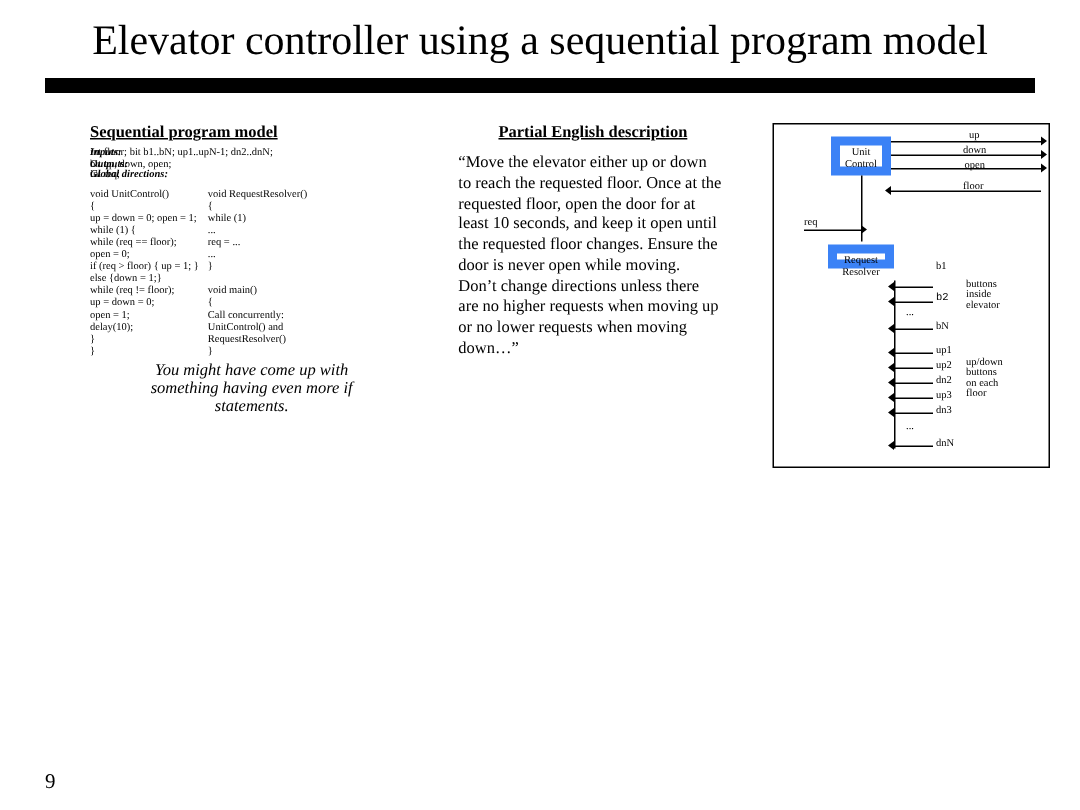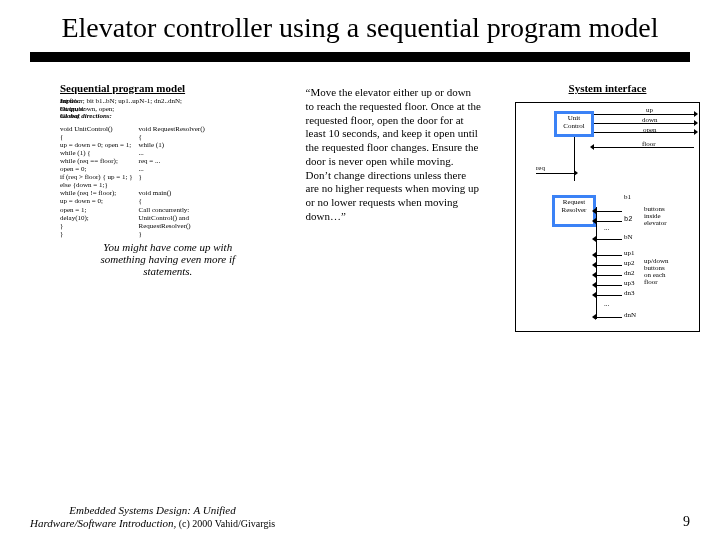--- a/index.html
+++ b/index.html
@@ -91,21 +91,21 @@
   }
   .diagram {
     position: relative;
     width: 185px;
     height: 230px;
     border: 1px solid #000;
     font-size: 7px;
   }
   .box {
     position: absolute;
-    border: 3px solid #3b82f6;
+    border: 6px solid #3b82f6;
     background: #fff;
     text-align: center;
     font-size: 7px;
     line-height: 1.1;
     padding: 1px 2px;
   }
   .lbl {
     position: absolute;
     font-size: 7px;
     line-height: 1.0;
@@ -202,32 +202,32 @@
   Call concurrently:
     UnitControl() and
     RequestResolver()
 }</div>
     </div>
 
     <div class="note">You might have come up with something having even more if statements.</div>
   </div>
 
   <div class="col-mid">
+    <div class="section-heading center">Partial English description</div>
     <div class="english-text">“Move the elevator either up or down to reach the requested floor. Once at the requested floor, open the door for at least 10 seconds, and keep it open until the requested floor changes. Ensure the door is never open while moving. Don’t change directions unless there are no higher requests when moving up or no lower requests when moving down…”</div>
   </div>
 
   <div class="col-right">
-    <div class="sys-heading">System interface</div>
 
     <div class="diagram">
 
       <div class="box" style="left: 38px; top: 8px; width: 40px; height: 26px; white-space: pre-line;">Unit
 Control</div>
 
-      <div class="box" style="left: 36px; top: 92px; width: 44px; height: 32px; white-space: pre-line;">Request
+      <div class="box" style="left: 36px; top: 80px; width: 44px; height: 16px; white-space: pre-line;">Request
 Resolver</div>
 
       <div class="hline arrow-r" style="left:78px; top:11px; width:100px;"></div>
       <div class="lbl" style="left:130px; top:4px;">up</div>
 
       <div class="hline arrow-r" style="left:78px; top:20px; width:100px;"></div>
       <div class="lbl" style="left:126px; top:14px;">down</div>
 
       <div class="hline arrow-r" style="left:78px; top:29px; width:100px;"></div>
       <div class="lbl" style="left:127px; top:24px;">open</div>
@@ -270,18 +270,14 @@
 on each
 floor</div>
 
       <div class="vline" style="left:80px; top:104px; height:112px;"></div>
     </div>
   </div>
 
 </div>
 
 <div class="footer">
-  <div class="footer-left">
-    <span>Embedded Systems Design: A Unified</span><br>
-    <span>Hardware/Software Introduction,</span><span style="font-style:normal; font-size:10px;"> (c) 2000 Vahid/Givargis</span>
-  </div>
   <div class="page-num">9</div>
 </div>
 
 </body></html>

